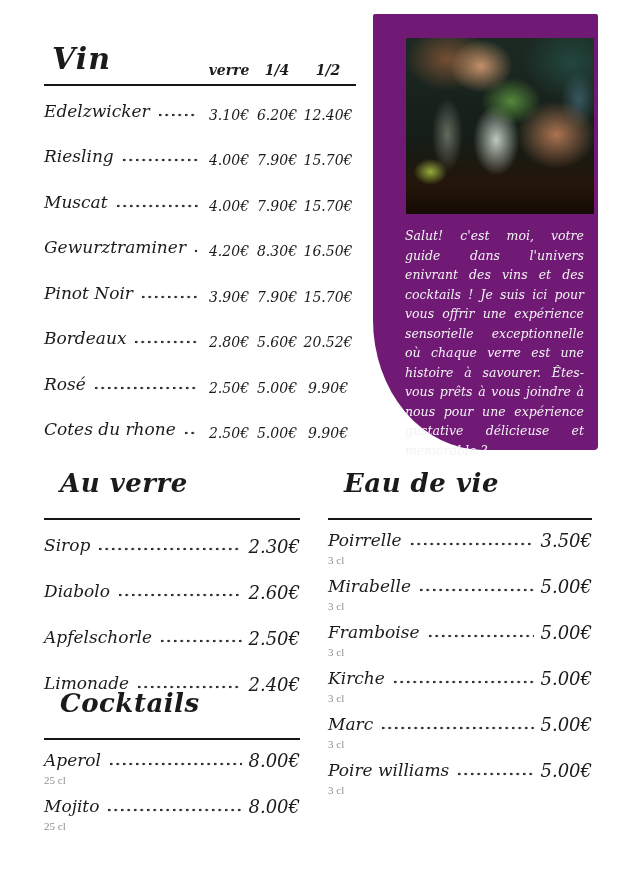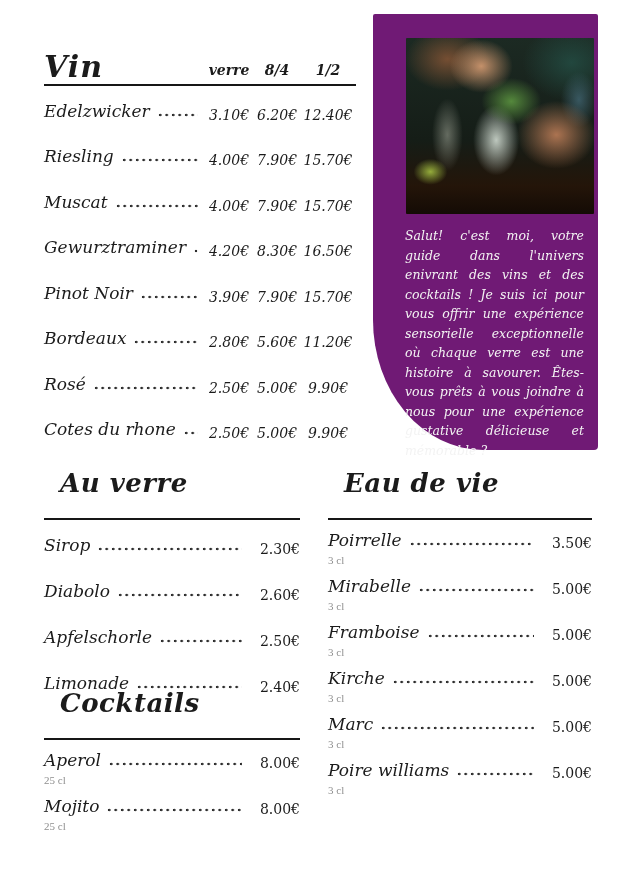--- a/index.html
+++ b/index.html
@@ -6,21 +6,21 @@
   body{
     width:625px;height:871px;position:relative;overflow:hidden;
     background:#ffffff;color:#1b1b1b;
     font-family:"DejaVu Serif", serif;
   }
   .page{position:absolute;inset:0;background:#fff;}
 
   
   .wine{position:absolute;left:44px;top:36px;width:312px;}
   .whead{display:flex;align-items:flex-end;height:46px;}
-  .title{margin:0;font-style:italic;font-weight:bold;line-height:1;}
+  .title{margin:8px;font-style:italic;font-weight:bold;line-height:1;}
   .big{font-size:30px;letter-spacing:1px;}
   .spacer{flex:1;}
   .colhead{font-size:14px;font-style:italic;font-weight:bold;padding-bottom:4px;}
   .c1{width:50px;text-align:center;}
   .c2{width:46px;text-align:center;}
   .c3{width:56px;text-align:center;}
   .rule{border-bottom:2.5px solid #161616;margin-top:2px;}
   .wrow{height:45.5px;display:flex;align-items:flex-end;}
   .name{font-size:17px;font-style:italic;line-height:1;padding-bottom:12px;white-space:nowrap;}
   .leader{
@@ -57,39 +57,39 @@
     font-style:italic;text-align:justify;
   }
 
   
   .sub{position:absolute;}
   .auverre{left:44px;top:454px;width:256px;}
   .cocktails{left:44px;top:674px;width:256px;}
   .eaudevie{left:328px;top:454px;width:264px;}
   .subtitle{font-size:26px;font-style:italic;font-weight:bold;line-height:1;margin:16px;padding-bottom:6px;letter-spacing:.5px;}
   .srow{height:46px;display:flex;align-items:flex-end;}
-  .sprice{width:52px;text-align:right;font-size:14px;line-height:1;padding-bottom:10px;white-space:nowrap;}
+  .sprice{width:52px;text-align:right;font-size:18px;font-style:italic;line-height:1;padding-bottom:10px;white-space:nowrap;}
   .item{height:46px;display:flex;flex-direction:column;justify-content:flex-end;}
   .irow{display:flex;align-items:flex-end;}
   .irow .name{padding-bottom:2px;}
   .irow .leader{margin-bottom:5px;}
   .irow .sprice{padding-bottom:1px;}
   .size{font-family:Liberation Serif, serif;font-size:11px;color:#8e8e8e;line-height:1;margin-top:4px;}
 </style>
 </head>
 <body>
 
 <div class="page">
 
   <section class="wine">
     <div class="whead">
       <h1 class="title big">Vin</h1>
       <div class="spacer"></div>
       <div class="colhead c1">verre</div>
-      <div class="colhead c2">8/4</div>
+      <div class="colhead c2">1/4</div>
       <div class="colhead c3">1/2</div>
     </div>
     <div class="rule"></div>
     <div>
 
         <div class="wrow">
           <span class="name">Edelzwicker</span>
           <span class="leader"></span>
           <span class="price c1">3.10€</span>
           <span class="price c2">6.20€</span>
@@ -126,21 +126,21 @@
           <span class="price c1">3.90€</span>
           <span class="price c2">7.90€</span>
           <span class="price c3">15.70€</span>
         </div>
 
         <div class="wrow">
           <span class="name">Bordeaux</span>
           <span class="leader"></span>
           <span class="price c1">2.80€</span>
           <span class="price c2">5.60€</span>
-          <span class="price c3">11.20€</span>
+          <span class="price c3">20.52€</span>
         </div>
 
         <div class="wrow">
           <span class="name">Rosé</span>
           <span class="leader"></span>
           <span class="price c1">2.50€</span>
           <span class="price c2">5.00€</span>
           <span class="price c3">9.90€</span>
         </div>
 

